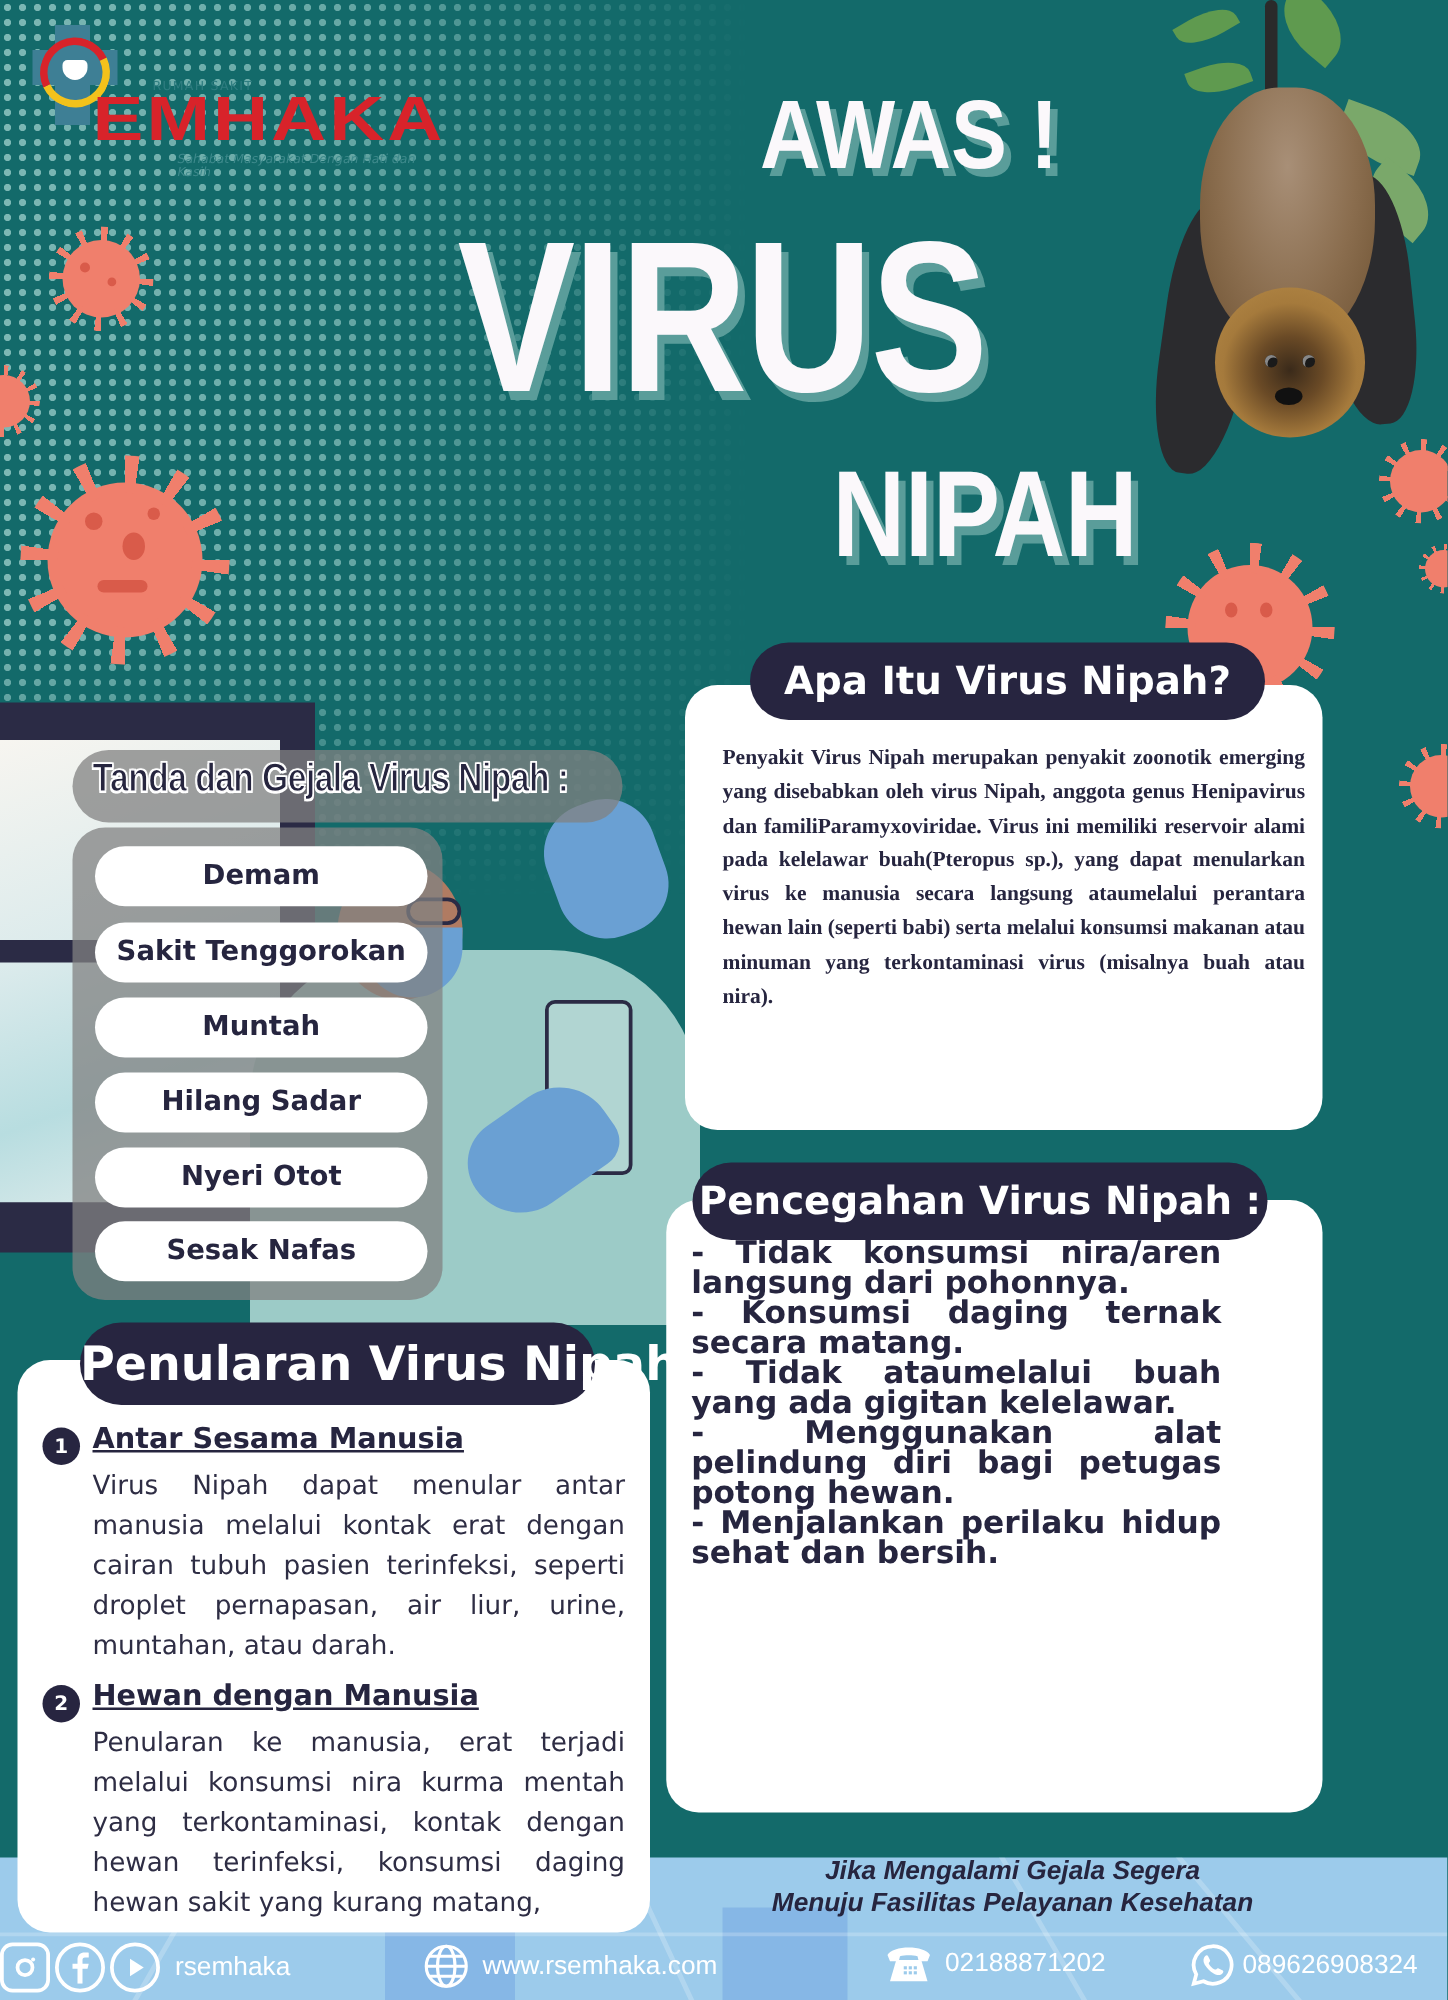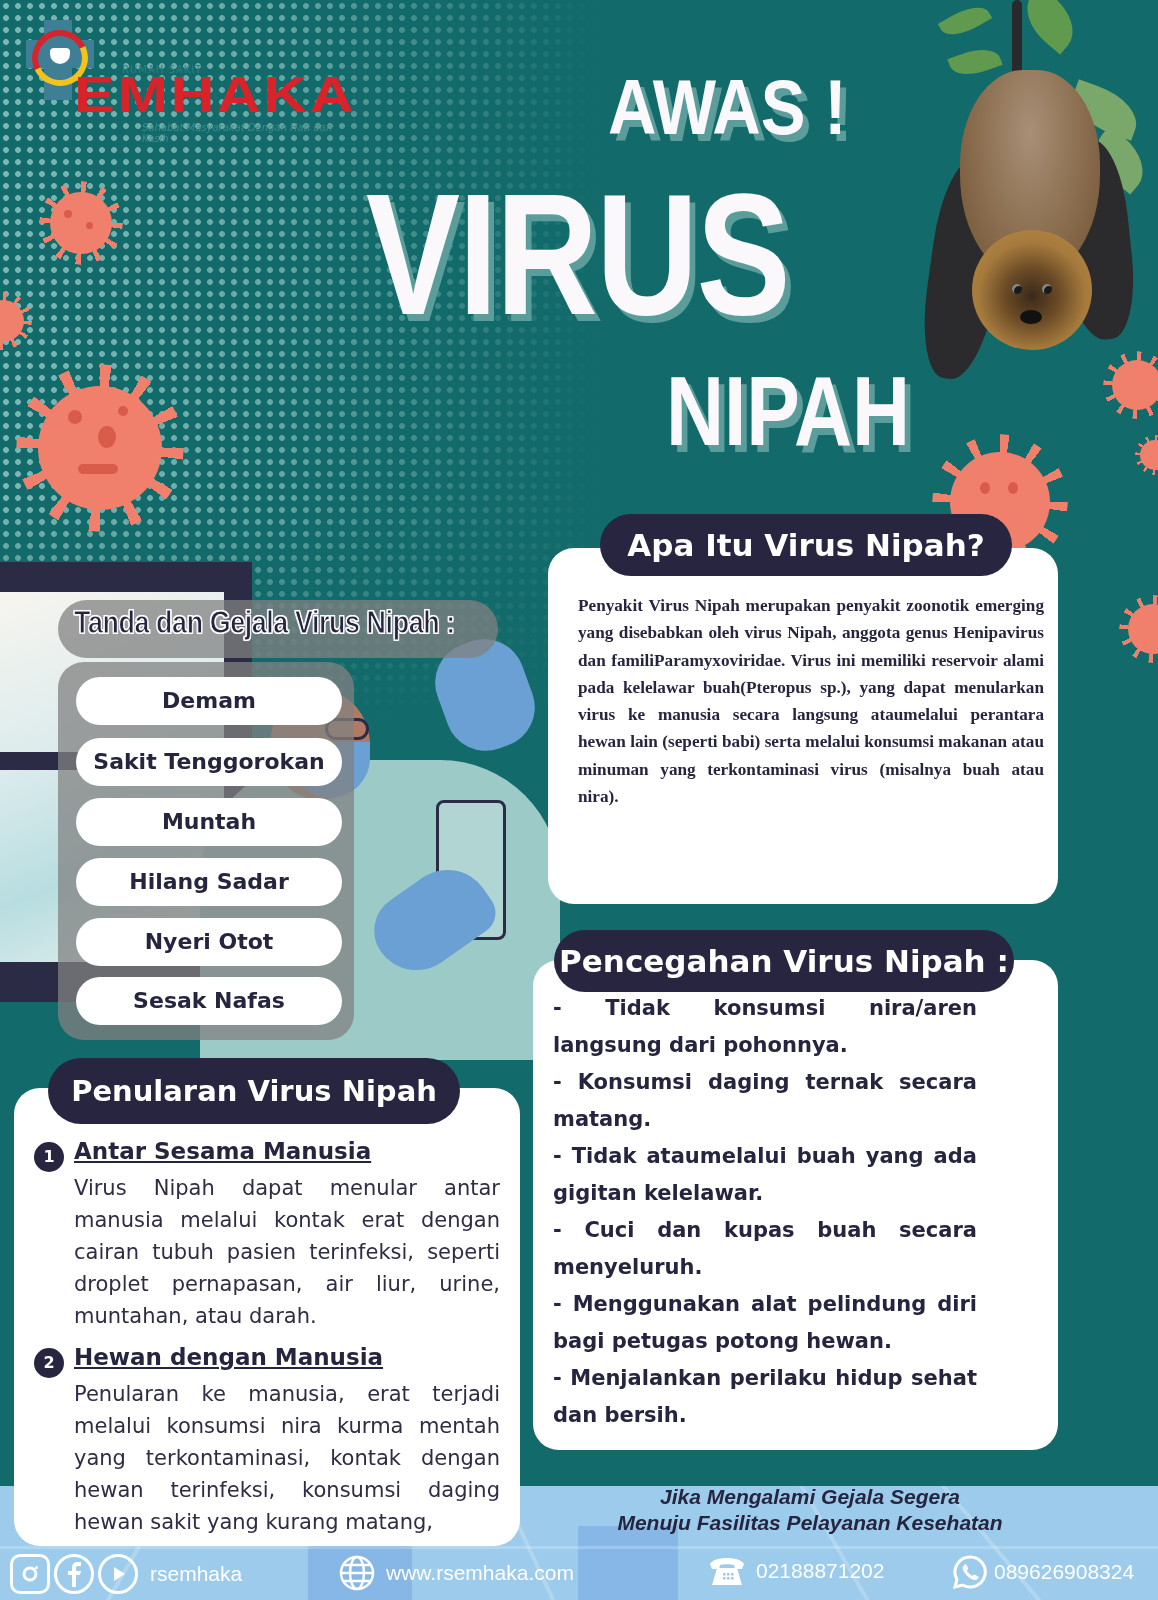--- a/index.html
+++ b/index.html
@@ -92,26 +92,26 @@
   .gejala-title { left: 74px; top: 604px; font-family: "Liberation Sans", sans-serif; font-weight: 900; font-size: 32px;
     color: #26253f; letter-spacing: -0.5px; transform: scaleX(0.84); transform-origin: left;
     -webkit-text-stroke: 1px #fff; text-shadow: 0 0 2px #fff, 1px 1px 0 #fff, -1px -1px 0 #fff, 1px -1px 0 #fff, -1px 1px 0 #fff; white-space: nowrap; }
   .gejala-panel { left: 58px; top: 662px; width: 296px; height: 378px; background: rgba(130,130,130,0.75); border-radius: 26px; }
   .gejala-item { position: absolute; left: 76px; width: 266px; height: 48px; background: #fff; border-radius: 26px;
     font-size: 22px; font-weight: 700; color: #26253f; text-align: center; line-height: 48px; }
 
   
   .cegah-card { left: 533px; top: 960px; width: 525px; height: 490px; }
   .cegah-head { left: 554px; top: 930px; width: 460px; height: 62px; font-size: 31px; line-height: 62px; }
-  .cegah-body { position: absolute; left: 20px; top: 30px; width: 424px; font-size: 21px; font-weight: 700; line-height: 37px; color: #26253f; text-align: justify; }
+  .cegah-body { position: absolute; left: 20px; top: 30px; width: 424px; font-size: 25px; font-weight: 700; line-height: 24px; color: #26253f; text-align: justify; }
   .cegah-body p { margin: 0; }
 
   
   .tular-card { left: 14px; top: 1088px; width: 506px; height: 458px; }
-  .tular-head { left: 48px; top: 1058px; width: 412px; height: 66px; font-size: 29px; line-height: 66px; }
+  .tular-head { left: 64px; top: 1058px; width: 412px; height: 66px; font-size: 38px; line-height: 66px; }
   .tular-item { position: absolute; left: 20px; width: 480px; }
   .num-badge { position: absolute; left: 0; top: 4px; width: 30px; height: 30px; border-radius: 50%; background: #272540; color: #fff;
     font-size: 16px; font-weight: 700; text-align: center; line-height: 30px; }
   .tular-sub { position: absolute; left: 40px; top: 0; font-size: 23px; font-weight: 700; text-decoration: underline; color: #26253f; white-space: nowrap; }
   .tular-text { position: absolute; left: 40px; top: 34px; width: 426px; font-size: 21px; line-height: 32px; text-align: justify; color: #2e2d44; }
 
   
   .footer { left: 0; top: 1486px; width: 1158px; height: 114px; background: #9ccbeb; overflow: hidden; }
   .footer-stripe { position: absolute; background: rgba(255,255,255,0.22); width: 4px; height: 260px; }
   .footer-block { position: absolute; background: #86b7e6; }
@@ -204,21 +204,20 @@
 <div class="card apa-card">
   <div class="apa-body">Penyakit Virus Nipah merupakan penyakit zoonotik emerging yang disebabkan oleh virus Nipah, anggota genus Henipavirus dan familiParamyxoviridae. Virus ini memiliki reservoir alami pada kelelawar buah(Pteropus sp.), yang dapat menularkan virus ke manusia secara langsung ataumelalui perantara hewan lain (seperti babi) serta melalui konsumsi makanan atau minuman yang terkontaminasi virus (misalnya buah atau nira).</div>
 </div>
 <div class="pill-head apa-head">Apa Itu Virus Nipah?</div>
 
 <div class="card cegah-card">
   <div class="cegah-body">
     <p>- Tidak konsumsi nira/aren langsung dari pohonnya.</p>
     <p>- Konsumsi daging ternak secara matang.</p>
     <p>- Tidak ataumelalui buah yang ada gigitan kelelawar.</p>
-    <p>- Cuci dan kupas buah secara menyeluruh.</p>
     <p>- Menggunakan alat pelindung diri bagi petugas potong hewan.</p>
     <p>- Menjalankan perilaku hidup sehat dan bersih.</p>
   </div>
 </div>
 <div class="pill-head cegah-head">Pencegahan Virus Nipah :</div>
 
 <div class="abs footer">
   <div class="footer-block" style="left:308px;top:40px;width:104px;height:80px;"></div>
   <div class="footer-block" style="left:320px;top:30px;width:84px;height:90px;background:#86b7e6;"></div>
   <div class="footer-block" style="left:578px;top:40px;width:100px;height:80px;"></div>
@@ -239,21 +238,21 @@
     <div class="tular-text">Virus Nipah dapat menular antar manusia melalui kontak erat dengan cairan tubuh pasien terinfeksi, seperti droplet pernapasan, air liur, urine, muntahan, atau darah.</div>
   </div>
   <div class="tular-item" style="top:256px;">
     <div class="num-badge">2</div>
     <div class="tular-sub">Hewan dengan Manusia</div>
     <div class="tular-text">Penularan ke manusia, erat terjadi melalui konsumsi nira kurma mentah yang terkontaminasi, kontak dengan hewan terinfeksi, konsumsi daging hewan sakit yang kurang matang,</div>
   </div>
 </div>
 <div class="pill-head tular-head">Penularan Virus Nipah</div>
 
-<div class="social" style="left:10px;">
+<div class="social" style="left:0;">
   <span class="icon-sq">
     <svg width="24" height="24" viewBox="0 0 24 24">
         <circle cx="12" cy="12" r="6" fill="none" stroke="#fff" stroke-width="3"></circle>
         <circle cx="18.5" cy="5.5" r="1.6" fill="#fff"></circle>
       </svg>
   </span>
   <span class="icon-circle">
     <svg width="20" height="26" viewBox="0 0 20 26">
         <path d="M12 26V14h4l1-4h-5V7c0-1.2.5-2 2-2h3V1.2C16.3 1 15 1 13.6 1 10.4 1 8 3 8 6.6V10H4v4h4v12z" fill="#fff"></path>
       </svg>

